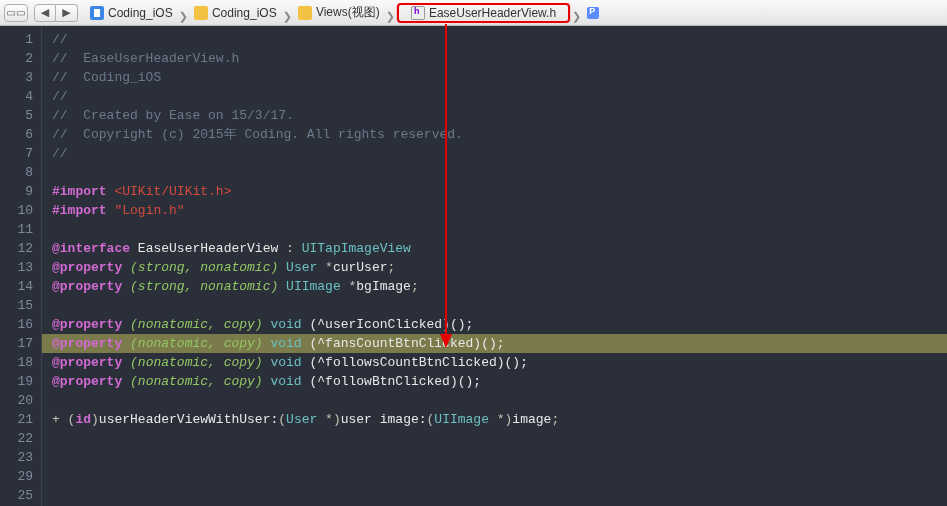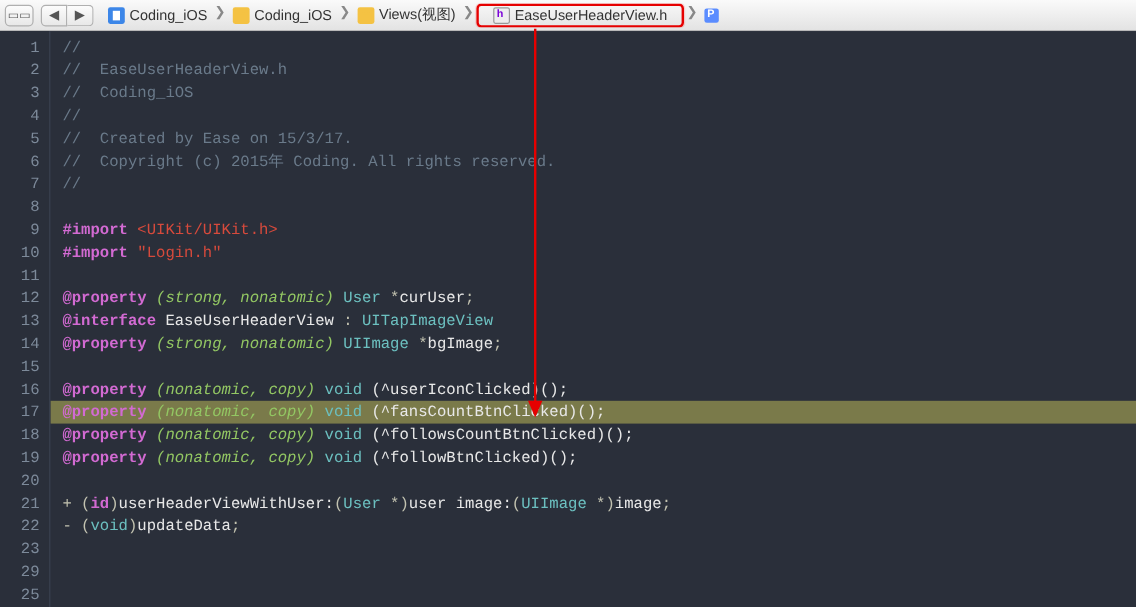--- a/index.html
+++ b/index.html
@@ -32,21 +32,21 @@
     width: 22px; height: 18px;
     border: 1px solid #b0b0b0;
     background: linear-gradient(#fcfcfc,#e8e8e8);
     display: flex; align-items: center; justify-content: center;
     font-size: 11px; color: #555;
   }
   .nav-btn + .nav-btn { border-left: none; }
   .nav-btn:first-of-type { border-radius: 4px 0 0 4px; }
   .nav-btn:last-of-type  { border-radius: 0 4px 4px 0; }
 
-  .crumbs { display: flex; align-items: flex-start; margin-left: 8px; overflow: hidden; }
+  .crumbs { display: flex; align-items: flex-end; margin-left: 8px; overflow: hidden; }
   .crumb { display: flex; align-items: center; height: 20px; padding: 0 4px; gap: 4px; }
   .crumb-sep { color: #888; padding: 0 2px; font-size: 11px; }
   .crumb-icon { width: 14px; height: 14px; display: inline-flex; align-items: center; justify-content: center; }
   .icon-proj { background:#3c86e8; border-radius:2px; }
   .icon-proj::after { content:""; display:block; width:6px; height:8px; background:#fff; margin:auto; }
   .icon-folder { background:#f4c243; border-radius:2px; }
   .icon-folder::before { content:""; display:block; width:6px; height:2px; background:#f4c243; border-radius:2px 2px 0 0; transform:translate(0,-2px); }
   .icon-hfile { background:#eee; border:1px solid #999; border-radius:2px; position:relative; }
   .icon-hfile::after { content:"h"; color:#7a00d8; font-size:9px; position:absolute; left:2px; top:-1px; font-weight:bold; }
   .icon-def { background:#5a8cff; width:12px; height:12px; border-radius:2px; position:relative; }
@@ -176,31 +176,30 @@
       <div class="ln"><span class="c-comment">//  EaseUserHeaderView.h</span></div>
       <div class="ln"><span class="c-comment">//  Coding_iOS</span></div>
       <div class="ln"><span class="c-comment">//</span></div>
       <div class="ln"><span class="c-comment">//  Created by Ease on 15/3/17.</span></div>
       <div class="ln"><span class="c-comment">//  Copyright (c) 2015年 Coding. All rights reserved.</span></div>
       <div class="ln"><span class="c-comment">//</span></div>
       <div class="ln">&nbsp;</div>
       <div class="ln"><span class="c-import">#import</span> <span class="c-string">&lt;UIKit/UIKit.h&gt;</span></div>
       <div class="ln"><span class="c-import">#import</span> <span class="c-string">"Login.h"</span></div>
       <div class="ln">&nbsp;</div>
+      <div class="ln"><span class="c-kw">@interface</span> <span class="c-cls">EaseUserHeaderView</span><span class="c-punct"> : </span><span class="c-type">UITapImageView</span></div>
       <div class="ln"><span class="c-kw">@property</span> <span class="c-attr">(strong, nonatomic)</span> <span class="c-type">User</span><span class="c-punct"> *</span><span class="c-id">curUser</span><span class="c-punct">;</span></div>
-      <div class="ln"><span class="c-kw">@interface</span> <span class="c-cls">EaseUserHeaderView</span><span class="c-punct"> : </span><span class="c-type">UITapImageView</span></div>
       <div class="ln"><span class="c-kw">@property</span> <span class="c-attr">(strong, nonatomic)</span> <span class="c-type">UIImage</span><span class="c-punct"> *</span><span class="c-id">bgImage</span><span class="c-punct">;</span></div>
       <div class="ln">&nbsp;</div>
       <div class="ln"><span class="c-kw">@property</span> <span class="c-attr">(nonatomic, copy)</span> <span class="c-block">void</span> <span class="c-id">(^userIconClicked)();</span></div>
       <div class="ln current"><span class="c-kw">@property</span> <span class="c-attr">(nonatomic, copy)</span> <span class="c-block">void</span> <span class="c-id">(^fansCountBtnClicked)();</span></div>
       <div class="ln"><span class="c-kw">@property</span> <span class="c-attr">(nonatomic, copy)</span> <span class="c-block">void</span> <span class="c-id">(^followsCountBtnClicked)();</span></div>
       <div class="ln"><span class="c-kw">@property</span> <span class="c-attr">(nonatomic, copy)</span> <span class="c-block">void</span> <span class="c-id">(^followBtnClicked)();</span></div>
       <div class="ln">&nbsp;</div>
       <div class="ln"><span class="c-punct">+ (</span><span class="c-kw">id</span><span class="c-punct">)</span><span class="c-id">userHeaderViewWithUser:</span><span class="c-punct">(</span><span class="c-type">User</span><span class="c-punct"> *)</span><span class="c-id">user</span><span class="c-id"> image:</span><span class="c-punct">(</span><span class="c-type">UIImage</span><span class="c-punct"> *)</span><span class="c-id">image</span><span class="c-punct">;</span></div>
-      <div class="ln"><span class="c-punct">- (</span><span class="c-block">void</span><span class="c-punct">)</span><span class="c-id">updateData</span><span class="c-punct">;</span></div>
       <div class="ln">&nbsp;</div>
       <div class="ln">&nbsp;</div>
     </div>
 </div>
 
 <svg class="arrow-overlay">
   <line x1="446" y1="24" x2="446" y2="338"></line>
   <polygon points="446,348 440,334 452,334"></polygon>
 </svg>
 

